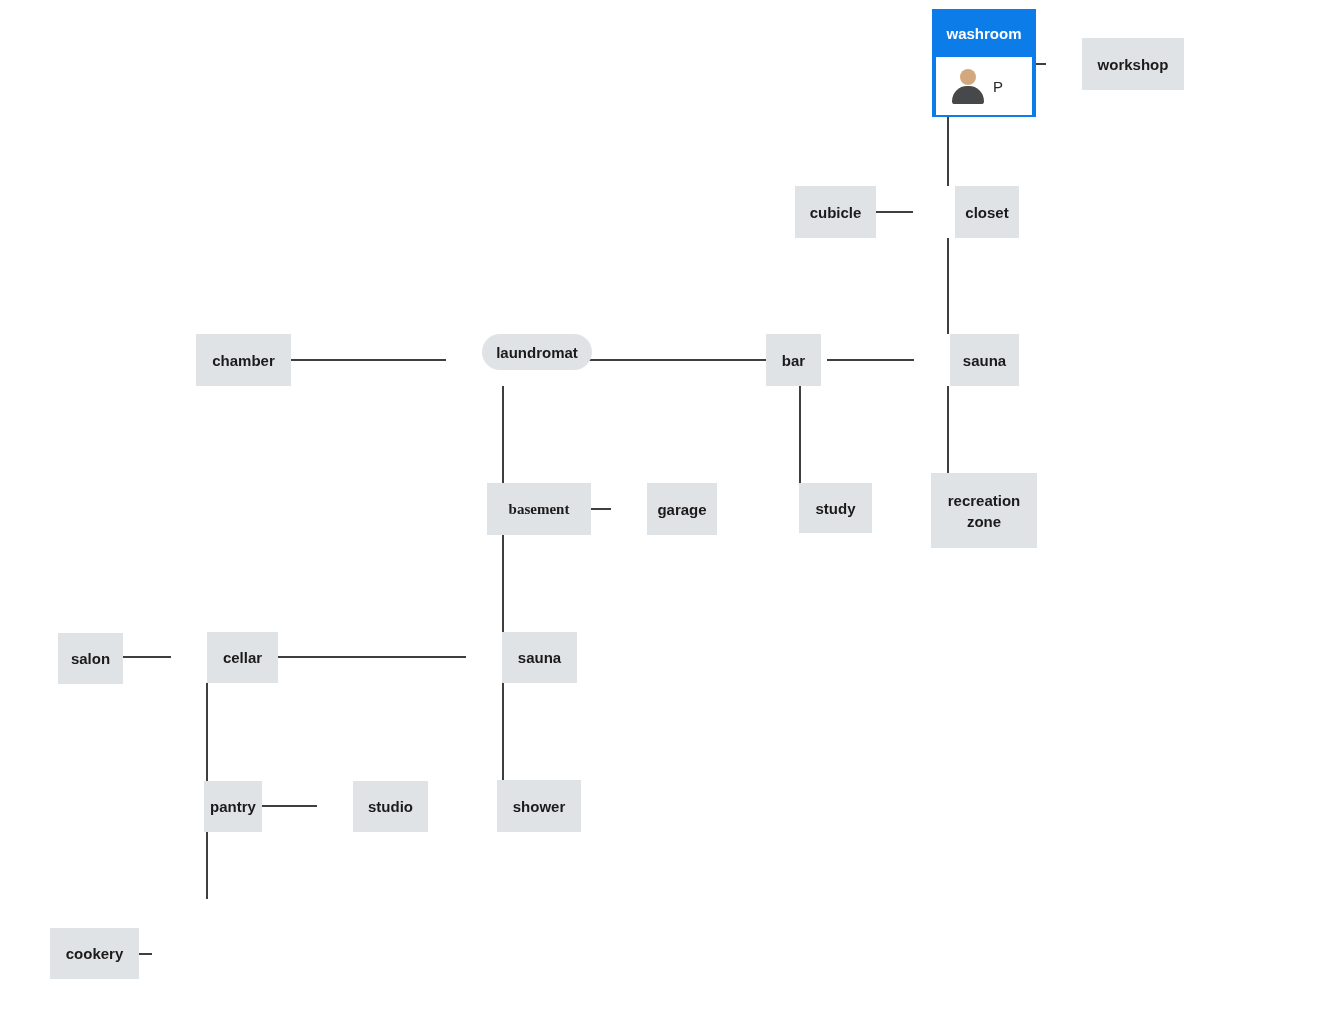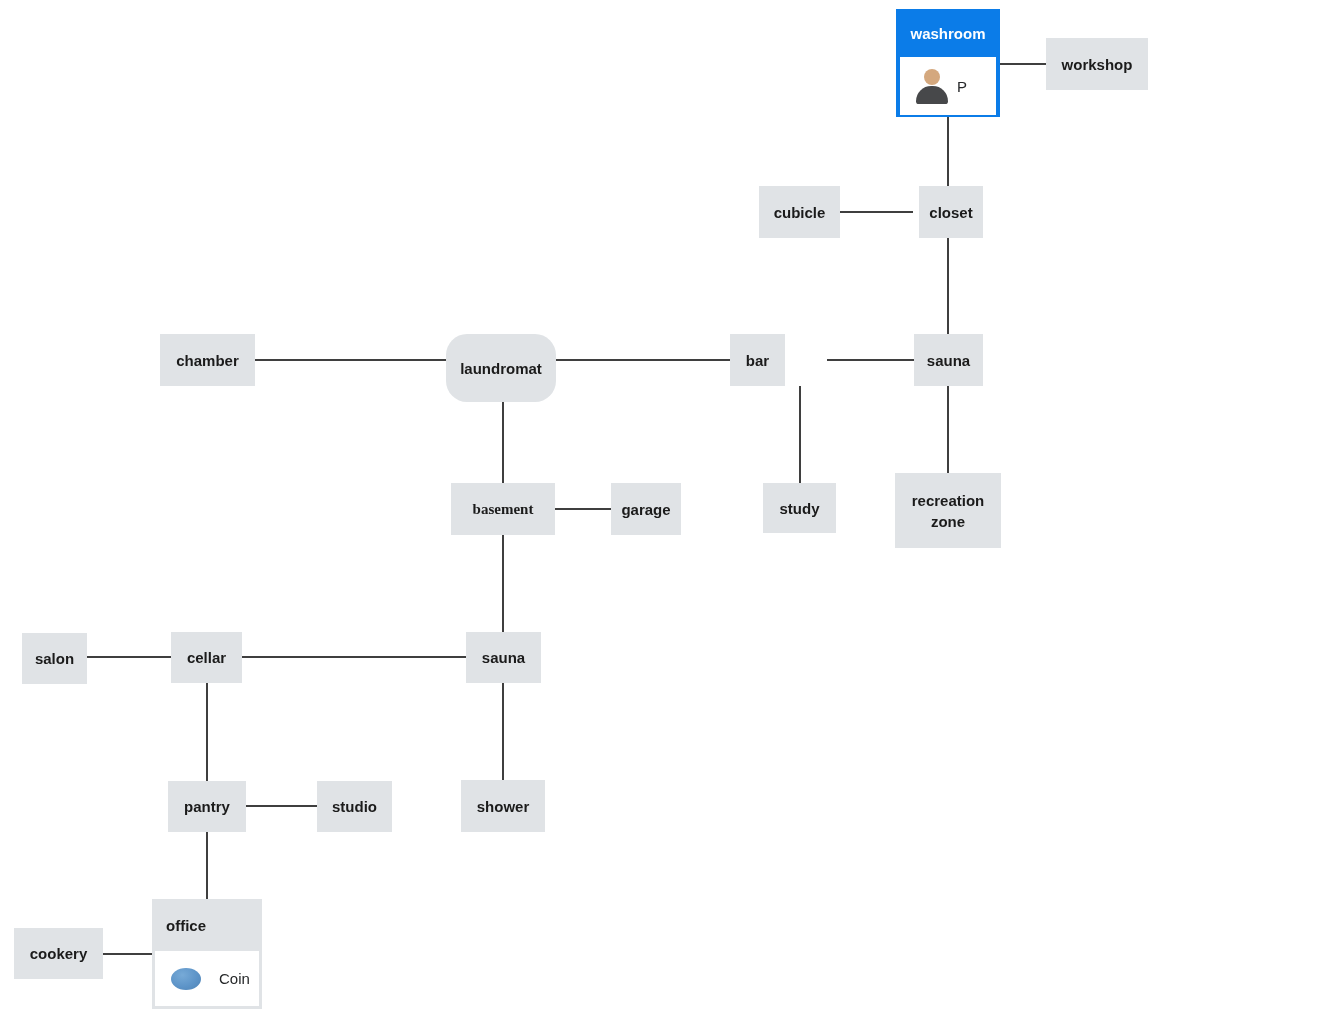--- a/index.html
+++ b/index.html
@@ -11,21 +11,21 @@
     --head:#d4a87e;
     --torso:#47484a;
   }
   html,body{margin:0;padding:0;}
   body{background:#ffffff;font-family:"Liberation Sans",sans-serif;}
   #canvas{position:relative;width:1338px;height:1031px;background:#ffffff;overflow:hidden;}
 
   .edge{position:absolute;background:var(--edge);}
 
   .node{position:absolute;box-sizing:border-box;font-weight:bold;font-size:15px;
-        line-height:21px;color:var(--label);}
+        line-height:21px;color:var(--label);margin-left:36px;}
   .node.plain{background:var(--node-bg);display:flex;align-items:center;
         justify-content:center;text-align:center;padding:0 10px;}
   .node.plain.align-left{justify-content:flex-start;text-align:center;padding:0 14px;}
 
   .node.special{padding:0;}
   .node.player{background:var(--accent);}
   .node.item{background:var(--node-bg);}
   .hd{display:flex;align-items:center;}
   .player .hd{justify-content:center;color:#ffffff;}
   .item .hd{justify-content:flex-start;padding-left:14px;color:var(--label);}
@@ -84,21 +84,21 @@
     </div>
     <div class="node plain" style="left: 759px; top: 186px; width: 81px; height: 52px;">
       <span>cubicle</span>
     </div>
     <div class="node plain" style="left: 919px; top: 186px; width: 64px; height: 52px;">
       <span>closet</span>
     </div>
     <div class="node plain" style="left: 160px; top: 334px; width: 95px; height: 52px;">
       <span>chamber</span>
     </div>
-    <div class="node plain" style="left: 446px; top: 334px; width: 110px; height: 68px; border-radius: 21px;">
+    <div class="node plain" style="left: 446px; top: 334px; width: 110px; height: 36px; border-radius: 21px;">
       <span>laundromat</span>
     </div>
     <div class="node plain" style="left: 730px; top: 334px; width: 55px; height: 52px;">
       <span>bar</span>
     </div>
     <div class="node plain" style="left: 914px; top: 334px; width: 69px; height: 52px;">
       <span>sauna</span>
     </div>
     <div class="node plain" style="left: 451px; top: 483px; width: 104px; height: 52px; font-family: Liberation Serif, serif;">
       <span>basement</span>
@@ -114,34 +114,25 @@
     </div>
     <div class="node plain" style="left: 22px; top: 633px; width: 65px; height: 51px;">
       <span>salon</span>
     </div>
     <div class="node plain" style="left: 171px; top: 632px; width: 71px; height: 51px;">
       <span>cellar</span>
     </div>
     <div class="node plain" style="left: 466px; top: 632px; width: 75px; height: 51px;">
       <span>sauna</span>
     </div>
-    <div class="node plain" style="left: 168px; top: 781px; width: 78px; height: 51px;">
+    <div class="node plain" style="left: 168px; top: 781px; width: 58px; height: 51px;">
       <span>pantry</span>
     </div>
     <div class="node plain" style="left: 317px; top: 781px; width: 75px; height: 51px;">
       <span>studio</span>
     </div>
     <div class="node plain" style="left: 461px; top: 780px; width: 84px; height: 52px;">
       <span>shower</span>
     </div>
-    <div class="node special item" style="left: 152px; top: 899px; width: 110px; height: 110px;">
-      <div class="hd" style="height: 52px;">
-        <span>office</span>
-      </div>
-      <div class="bd" style="height: 55px;">
-        <span class="coin-icon"></span>
-        <span class="badge-label">Coin</span>
-      </div>
-    </div>
     <div class="node plain" style="left: 14px; top: 928px; width: 89px; height: 51px;">
       <span>cookery</span>
     </div>
   </div>
 
 </body></html>

